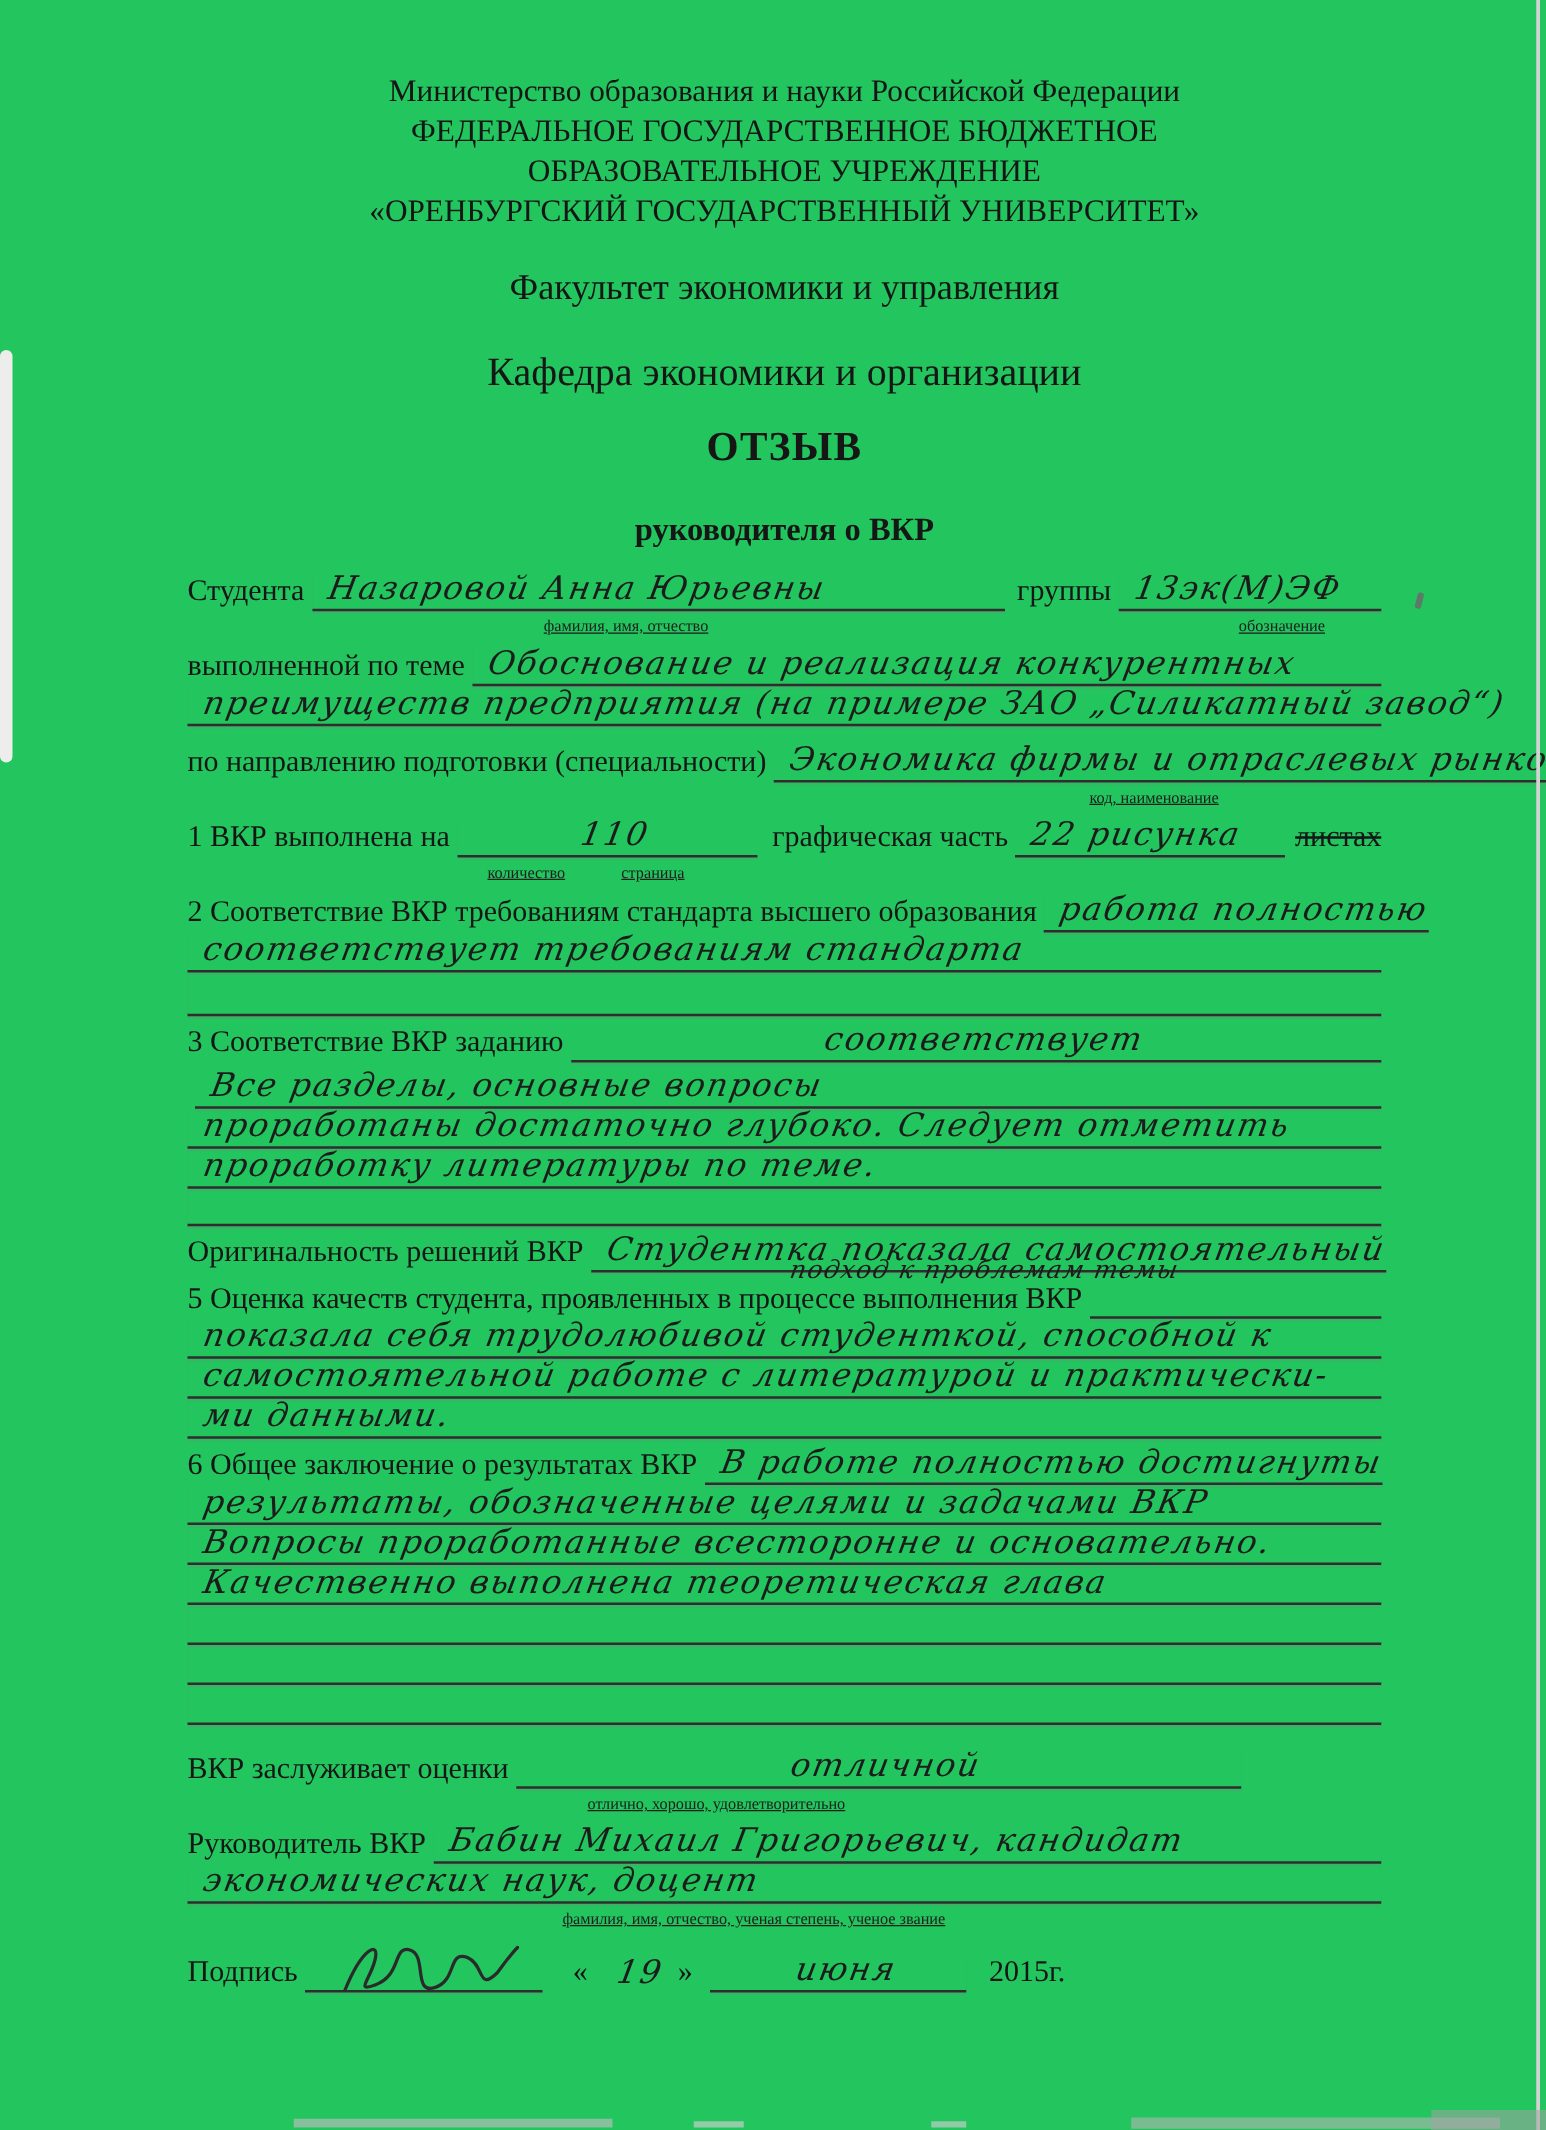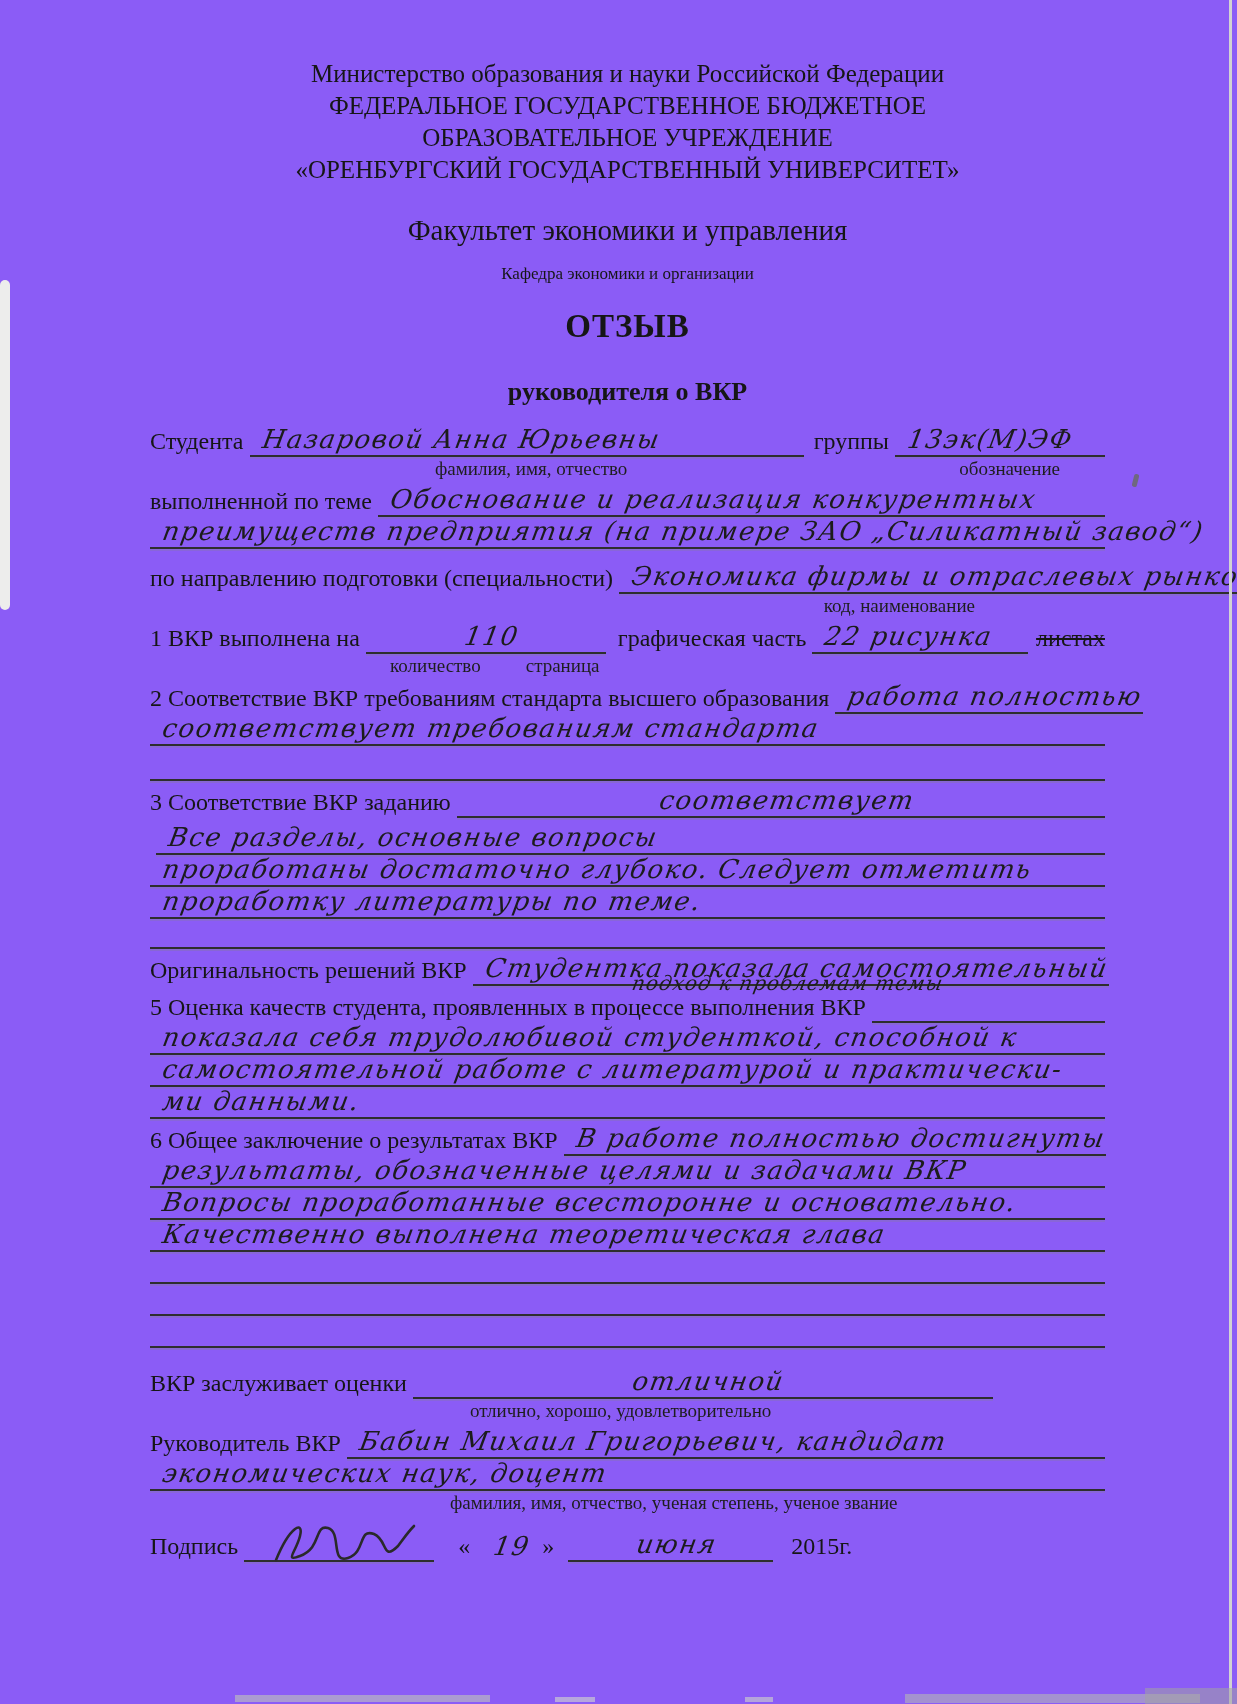--- a/index.html
+++ b/index.html
@@ -1,30 +1,30 @@
 <!DOCTYPE html>
 <html><head>
 <meta charset="utf-8">
 <style>
   html,body { margin:0; padding:0; background:#e8e8e8; }
   .page {
     position:relative;
     width:1237px; height:1704px;
     margin:0 auto;
-    background:#8b5cf6;
+    background:#22c55e;
     font-family:"Liberation Serif", serif;
     color:#161616;
     overflow:hidden;
   }
   .content { padding:58px 132px 0 150px; }
 
   .center { text-align:center; }
   .hdr { font-size:25px; line-height:32px; }
   .faculty { font-size:29px; margin-top:28px; }
-  .department { font-size:17px; margin-top:17px; }
+  .department { font-size:32px; margin-top:32px; }
   .doc-title { font-size:33px; font-weight:bold; margin-top:22px; line-height:40px; letter-spacing:1px; }
   .doc-subtitle { font-size:26px; font-weight:bold; margin-top:30px; line-height:32px; }
 
   .frow { display:flex; align-items:flex-end; font-size:24px; min-height:37px; }
   .lbl { white-space:nowrap; padding-bottom:2px; }
   .fill {
     flex:1 1 auto;
     border-bottom:2px solid #2e2e2e;
     box-shadow:0 2px 0 rgba(130,130,130,0.25);
     min-height:30px;
@@ -45,21 +45,21 @@
     color:#1c1c1c;
     letter-spacing:1.5px;
     display:inline-block;
     transform:skewX(-10deg);
     transform-origin:left bottom;
     white-space:nowrap;
     line-height:1.05;
     padding:0 4px 2px 10px;
   }
   .hw-sm { font-size:20px; letter-spacing:1px; }
-  .caps { display:flex; font-size:19px; line-height:23px; color:#1e1e1e; }
+  .caps { display:flex; font-size:13px; line-height:23px; color:#1e1e1e;text-decoration:underline; }
   .struck { text-decoration:line-through; margin-left:8px; }
   .overlay-wrap { height:0; overflow:visible; }
 
   .sig-svg { display:block; margin:0 0 -6px 26px; }
 
   .artifact { position:absolute; pointer-events:none; }
   .edge-right { left:1229px; top:0; width:3px; height:1704px; background:#d2d2d2; }
   .blob-left { left:0; top:280px; width:10px; height:330px; background:#ededec; border-radius:6px; }
   .tickmark { left:1133px; top:474px; width:5px; height:13px; background:#6a6a6a; border-radius:2px; transform:rotate(14deg); opacity:.85; }
   .sm1 { left:235px; top:1695px; width:255px; height:7px; background:#bdbdbd; opacity:.65; }

